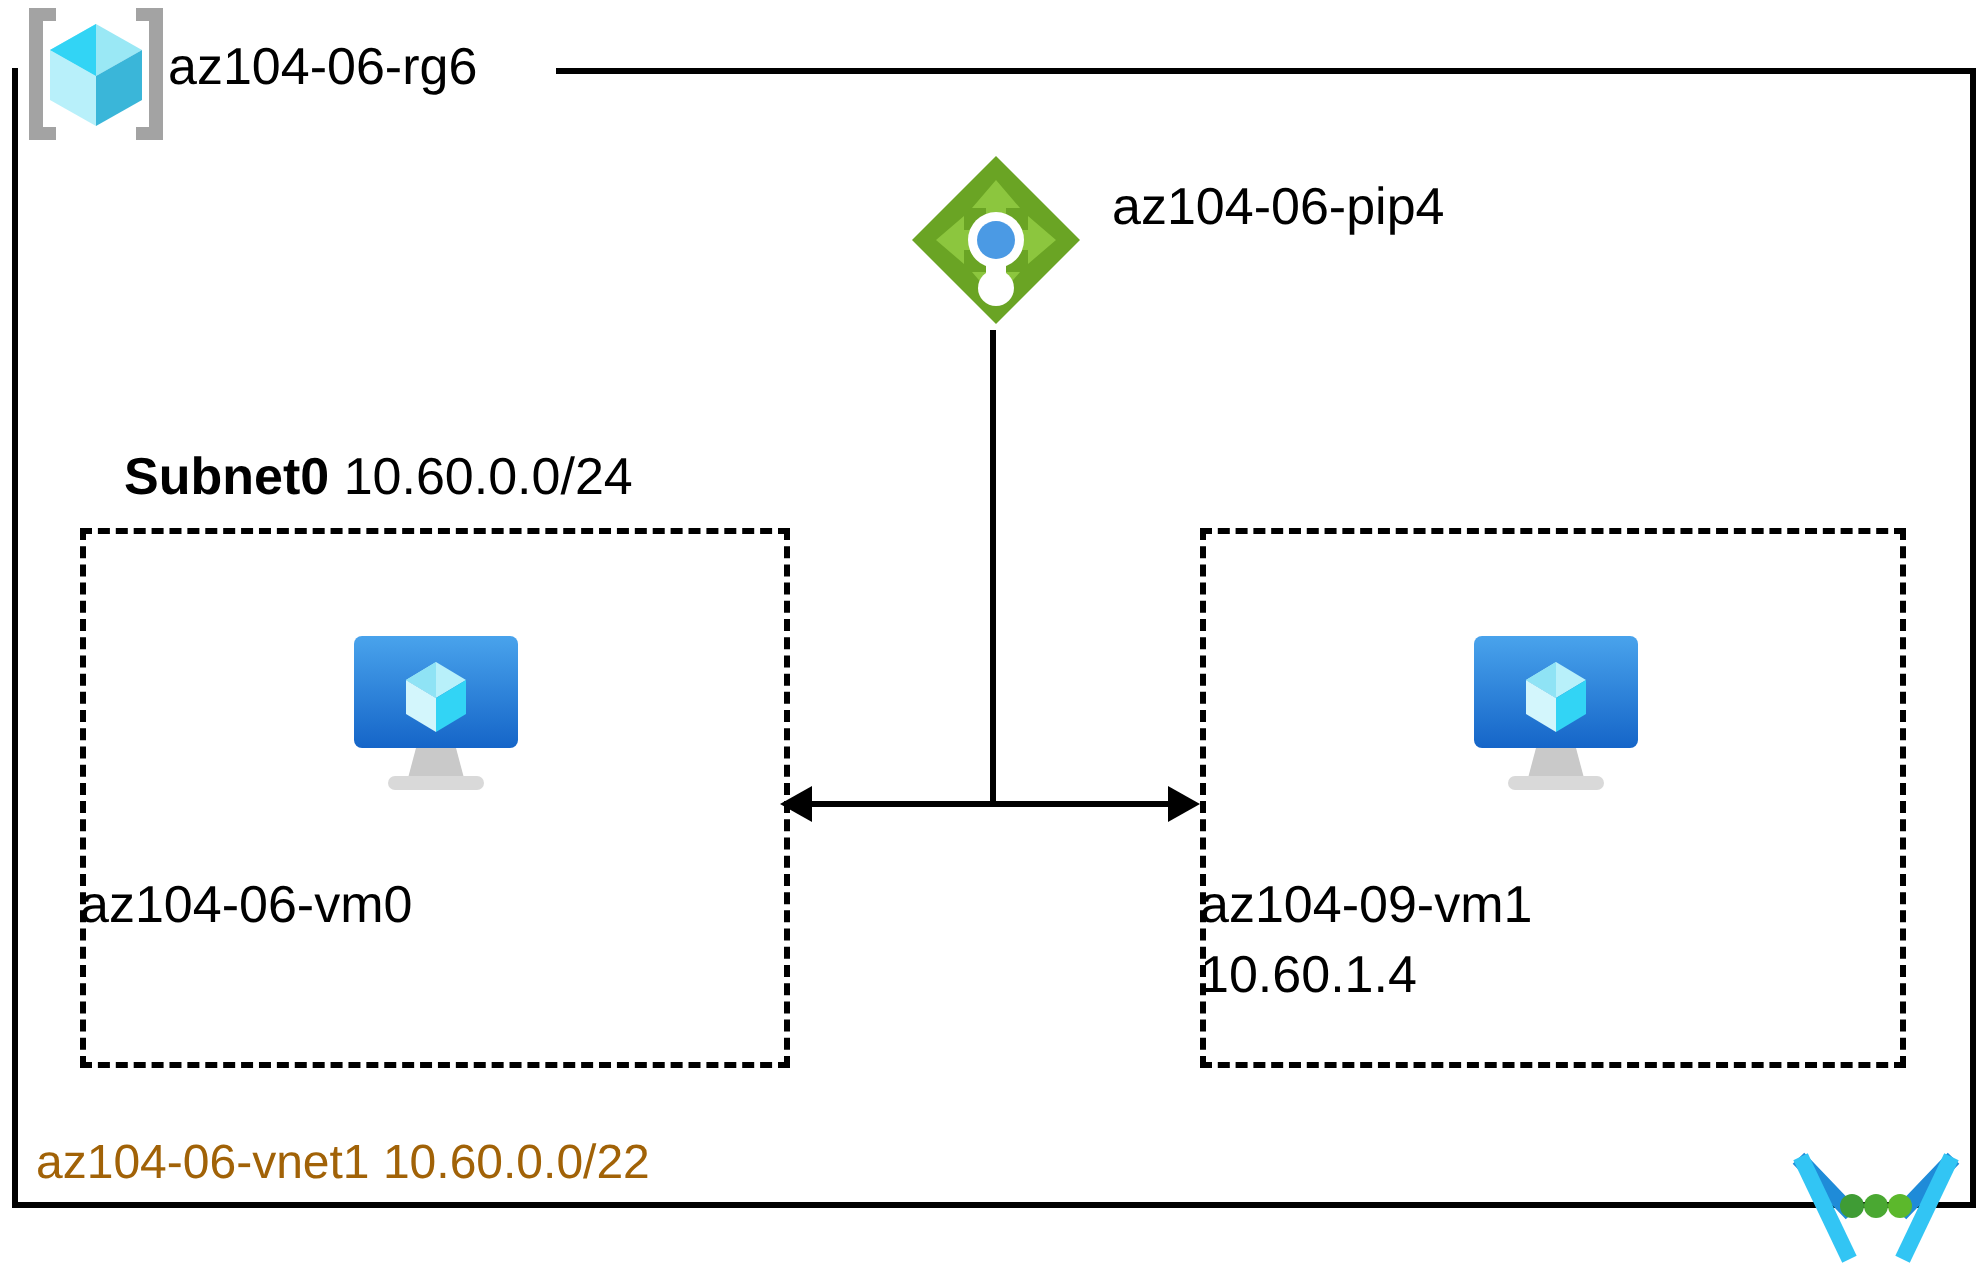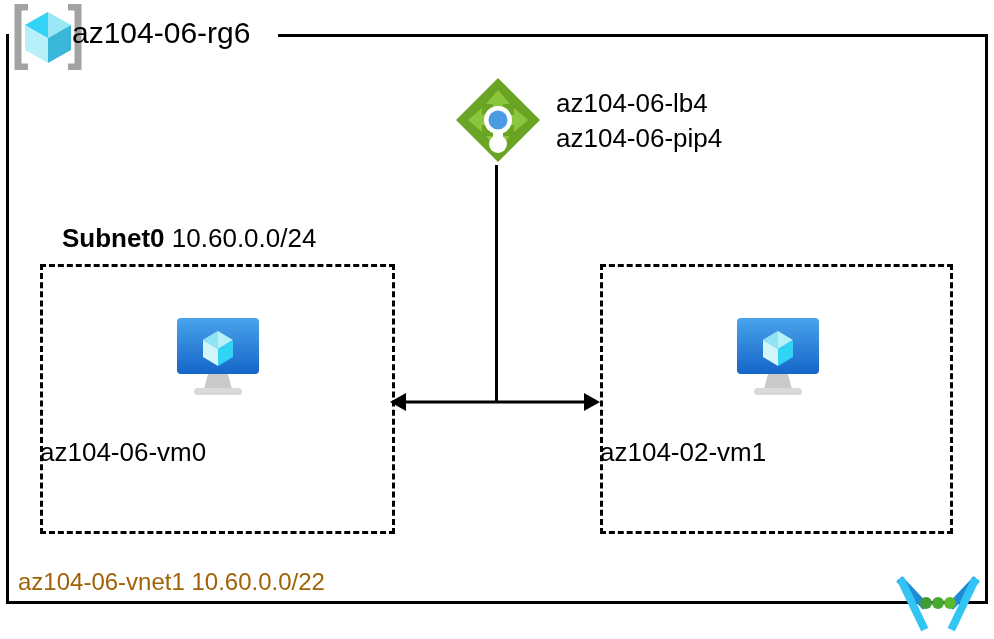--- a/index.html
+++ b/index.html
@@ -56,23 +56,23 @@
   
   .rg-icon {
     position: absolute;
     left: 14px;
     top: 4px;
     width: 68px;
     height: 66px;
   }
   .rg-title {
     position: absolute;
-    left: 72px;
+    left: 84px;
     top: 16px;
-    font-size: 30px;
+    font-size: 26px;
     line-height: 34px;
     white-space: nowrap;
     color: #000000;
   }
 
   
   .lb-icon {
     position: absolute;
     left: 452px;
     top: 74px;
@@ -214,21 +214,20 @@
       <polygon points="76,46 62,34 62,41 46,41 46,51 62,51 62,58" fill="#8cc63e"></polygon>
 
       <circle cx="46" cy="46" r="14" fill="#ffffff"></circle>
       <rect x="41" y="52" width="10" height="16" fill="#ffffff"></rect>
       <circle cx="46" cy="70" r="9" fill="#ffffff"></circle>
 
       <circle cx="46" cy="46" r="9.5" fill="#4b9ae4"></circle>
     </svg>
   </div>
   <div class="lb-labels">
-    <div>az104-06-lb4</div>
     <div>az104-06-pip4</div>
   </div>
   <div class="lb-stem"></div>
 
   <div class="link-arrow">
     <svg viewBox="0 0 210 28" width="210" height="28" aria-hidden="true">
       <line x1="12" y1="14" x2="198" y2="14" stroke="#000000" stroke-width="3"></line>
       <polygon points="0,14 16,5 16,23" fill="#000000"></polygon>
       <polygon points="210,14 194,5 194,23" fill="#000000"></polygon>
     </svg>
@@ -278,21 +277,22 @@
       <rect x="5" y="3" width="82" height="56" rx="4" fill="url(#vmScreen1)"></rect>
       <path d="M36 59 L56 59 L60 74 L32 74 Z" fill="#c9c9c9"></path>
       <rect x="22" y="73" width="48" height="7" rx="3.5" fill="#d9d9d9"></rect>
       <polygon points="46,16 61,25 46,34 31,25" fill="#b8f0fa"></polygon>
       <polygon points="31,25 46,34 46,51 31,42" fill="#d3f6fc"></polygon>
       <polygon points="61,25 61,42 46,51 46,34" fill="#32d4f5"></polygon>
       <polygon points="46,16 46,34 31,25" fill="#8fe3f5"></polygon>
     </svg>
   </div>
   <div class="vm-labels vm-labels-1">
-    <div>az104-02-vm1</div>
+    <div>az104-09-vm1</div>
+    <div>10.60.1.4</div>
   </div>
 
   <div class="vnet-label">az104-06-vnet1 10.60.0.0/22</div>
 
   <div class="vnet-icon">
     <svg viewBox="0 0 98 56" width="98" height="56" aria-hidden="true">
 
       <line x1="34" y1="28" x2="13" y2="6" stroke="#1f8bd8" stroke-width="8" stroke-linecap="square"></line>
 
       <line x1="13" y1="6" x2="34" y2="50" stroke="#32c5f4" stroke-width="8" stroke-linecap="square"></line>

